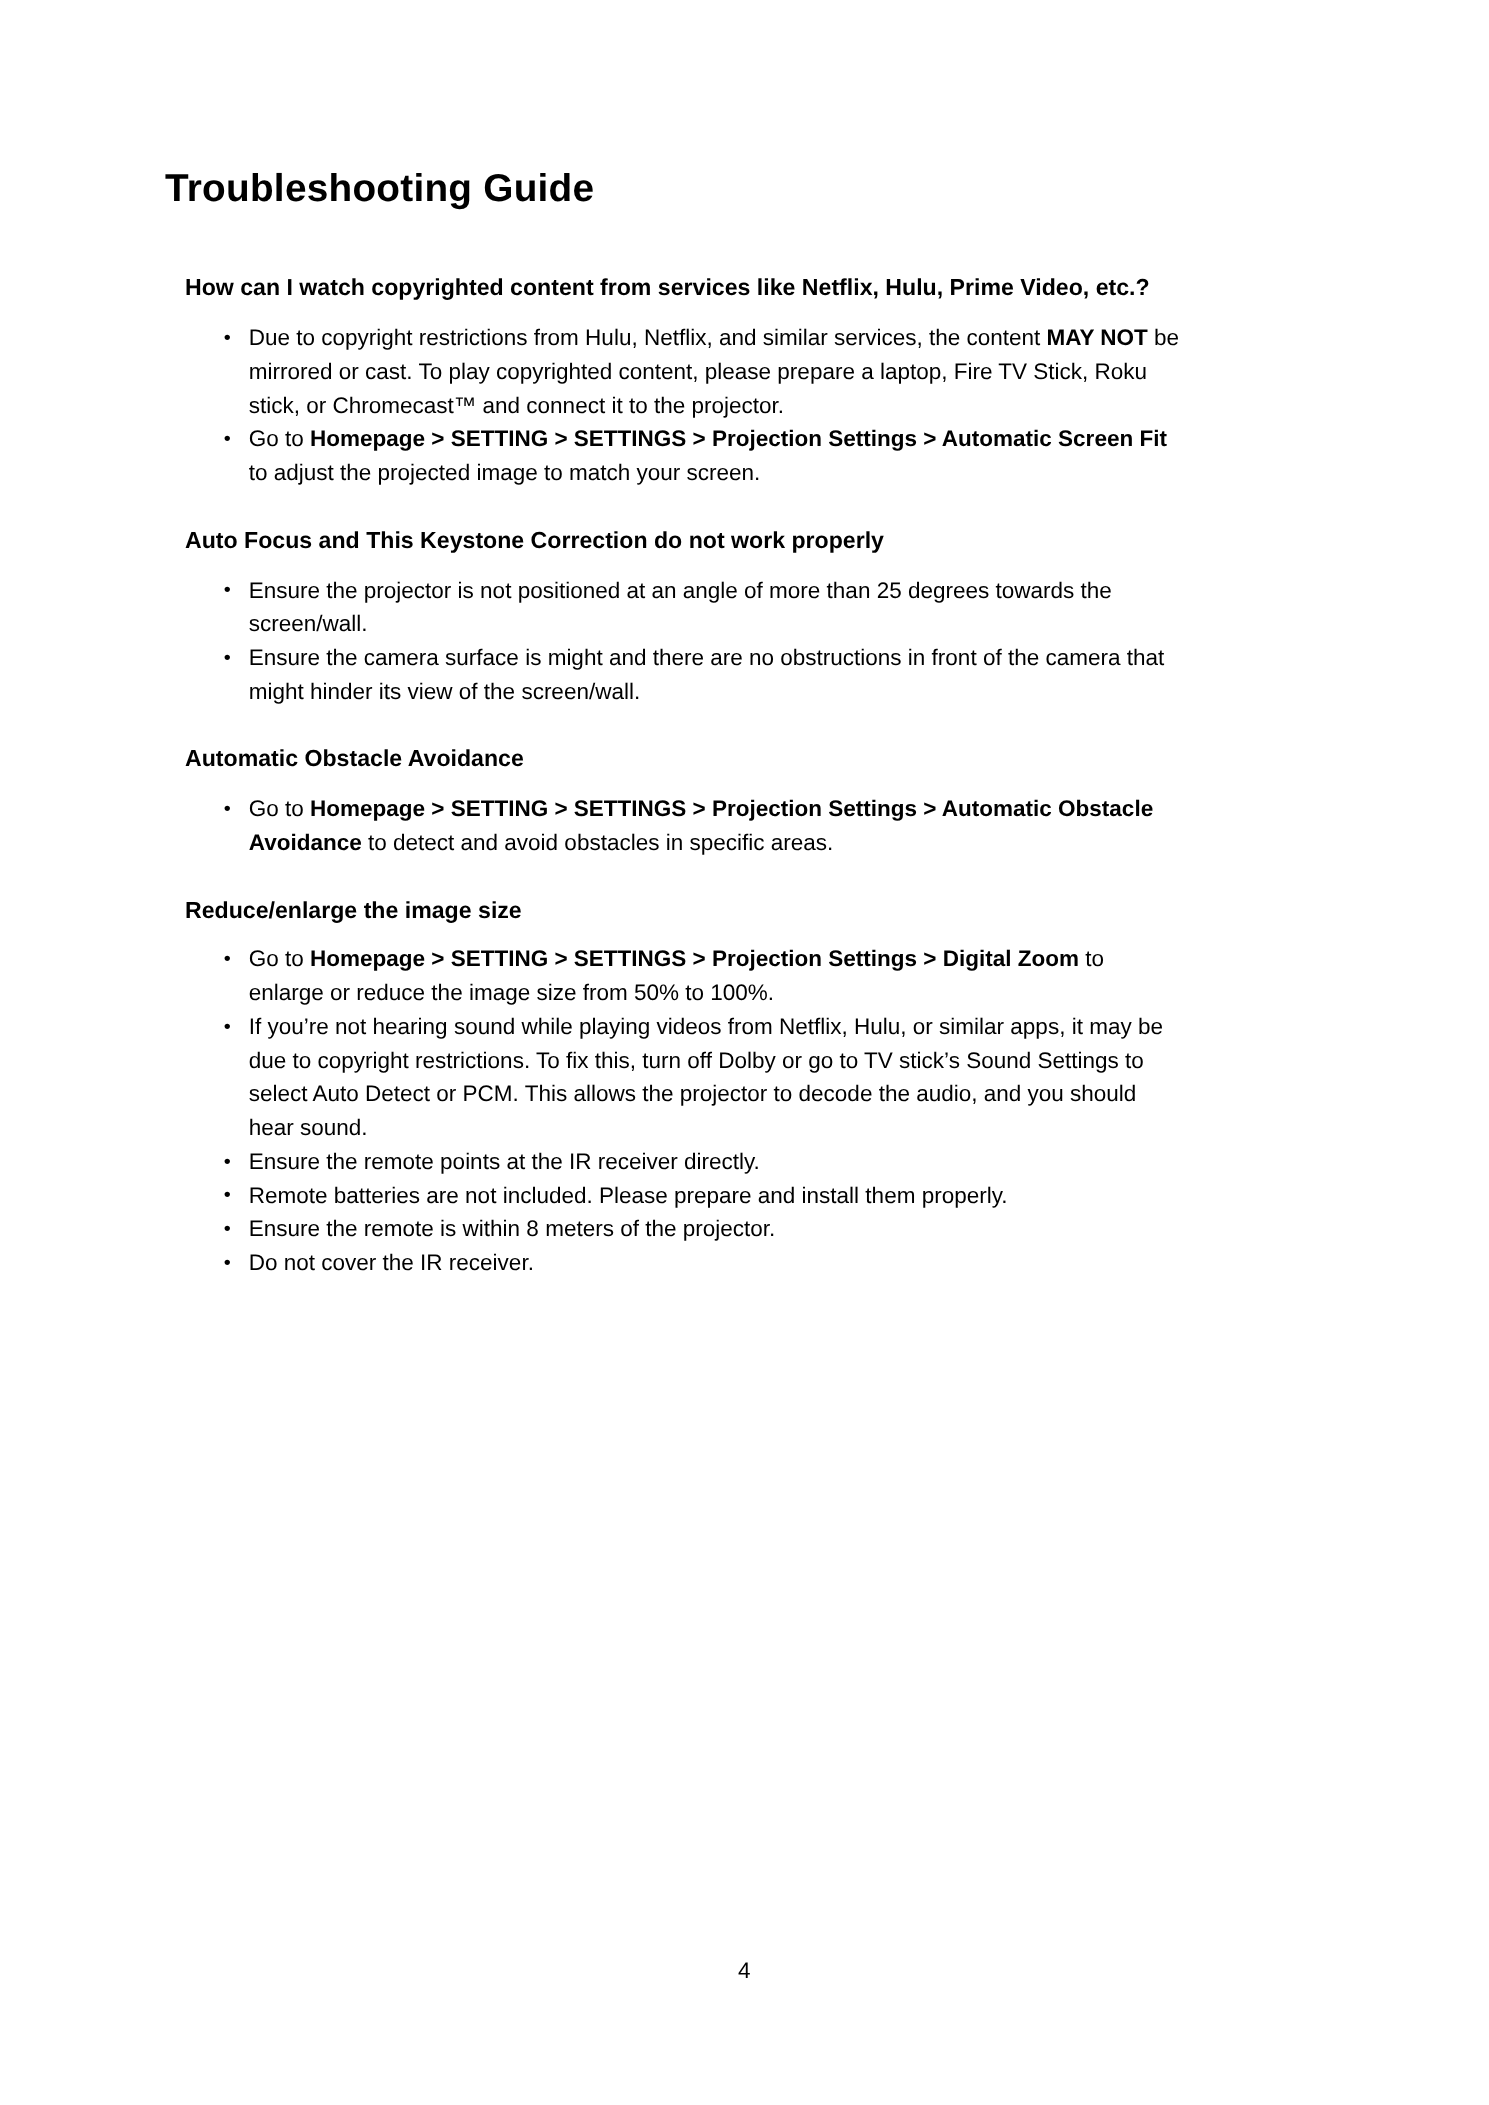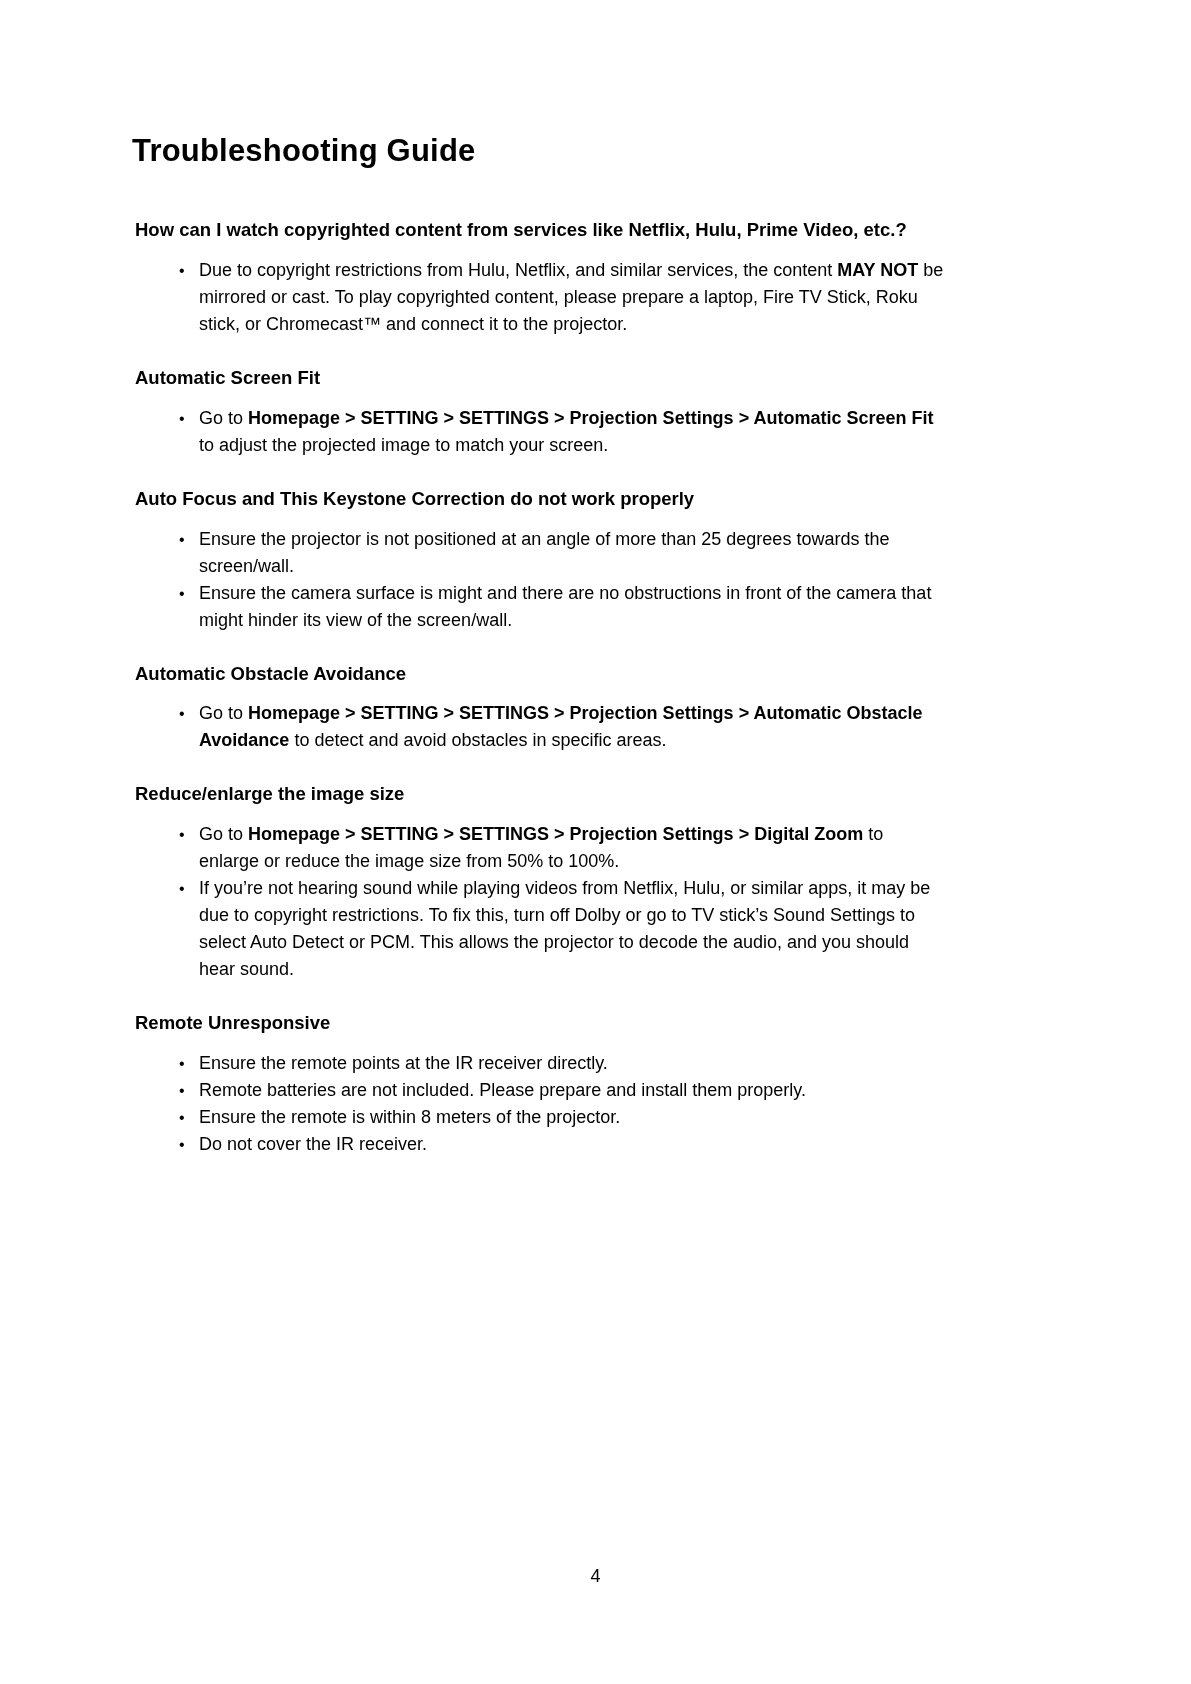--- a/index.html
+++ b/index.html
@@ -26,21 +26,21 @@
     font-size: 31px;
     font-weight: 700;
     letter-spacing: 0.2px;
     margin: 14px 0 48px 0;
     line-height: 1.2;
   }
   h2.section-heading {
     font-size: 18.5px;
     font-weight: 700;
     line-height: 1.45;
-    margin: 27px 0 13px 3px;
+    margin: 27px 0 13px 16px;
   }
   ul.bullet-list {
     margin: 0;
     padding: 0 0 0 47px;
     list-style: none;
   }
   ul.bullet-list li {
     font-size: 18px;
     line-height: 1.5;
     position: relative;
@@ -73,41 +73,39 @@
 <body>
 
 <div class="page">
   <h1 class="doc-title">Troubleshooting Guide</h1>
 
   <div id="sections">
       <h2 class="section-heading">How can I watch copyrighted content from services like Netflix, Hulu, Prime Video, etc.?</h2>
       <ul class="bullet-list">
         <li><span>Due to copyright restrictions from Hulu, Netflix, and similar services, the content </span><b>MAY NOT</b><span> be mirrored or cast. To play copyrighted content, please prepare a laptop, Fire TV Stick, Roku stick, or Chromecast™ and connect it to the projector.</span></li>
       </ul>
-      <h2 class="section-heading">Automatic Screen Fit</h2>
       <ul class="bullet-list">
         <li><span>Go to </span><b>Homepage &gt; SETTING &gt; SETTINGS &gt; Projection Settings &gt; Automatic Screen Fit</b><span> to adjust the projected image to match your screen.</span></li>
       </ul>
       <h2 class="section-heading">Auto Focus and This Keystone Correction do not work properly</h2>
       <ul class="bullet-list">
         <li><span>Ensure the projector is not positioned at an angle of more than 25 degrees towards the screen/wall.</span></li>
         <li><span>Ensure the camera surface is might and there are no obstructions in front of the camera that might hinder its view of the screen/wall.</span></li>
       </ul>
       <h2 class="section-heading">Automatic Obstacle Avoidance</h2>
       <ul class="bullet-list">
         <li><span>Go to </span><b>Homepage &gt; SETTING &gt; SETTINGS &gt; Projection Settings &gt; Automatic Obstacle Avoidance</b><span> to detect and avoid obstacles in specific areas.</span></li>
       </ul>
       <h2 class="section-heading">Reduce/enlarge the image size</h2>
       <ul class="bullet-list">
         <li><span>Go to </span><b>Homepage &gt; SETTING &gt; SETTINGS &gt; Projection Settings &gt; Digital Zoom</b><span> to enlarge or reduce the image size from 50% to 100%.</span></li>
       </ul>
       <ul class="bullet-list">
         <li><span>If you’re not hearing sound while playing videos from Netflix, Hulu, or similar apps, it may be due to copyright restrictions. To fix this, turn off Dolby or go to TV stick’s Sound Settings to select Auto Detect or PCM. This allows the projector to decode the audio, and you should hear sound.</span></li>
       </ul>
-      <h2 class="section-heading">Remote Unresponsive</h2>
       <ul class="bullet-list">
         <li><span>Ensure the remote points at the IR receiver directly.</span></li>
         <li><span>Remote batteries are not included. Please prepare and install them properly.</span></li>
         <li><span>Ensure the remote is within 8 meters of the projector.</span></li>
         <li><span>Do not cover the IR receiver.</span></li>
       </ul>
     </div>
 
   <div class="footer-pagenum">4</div>
 </div>

